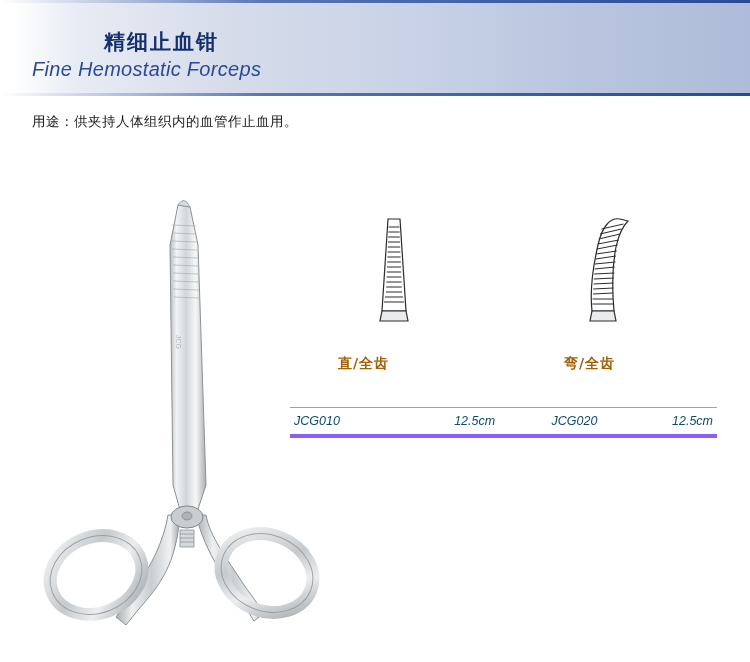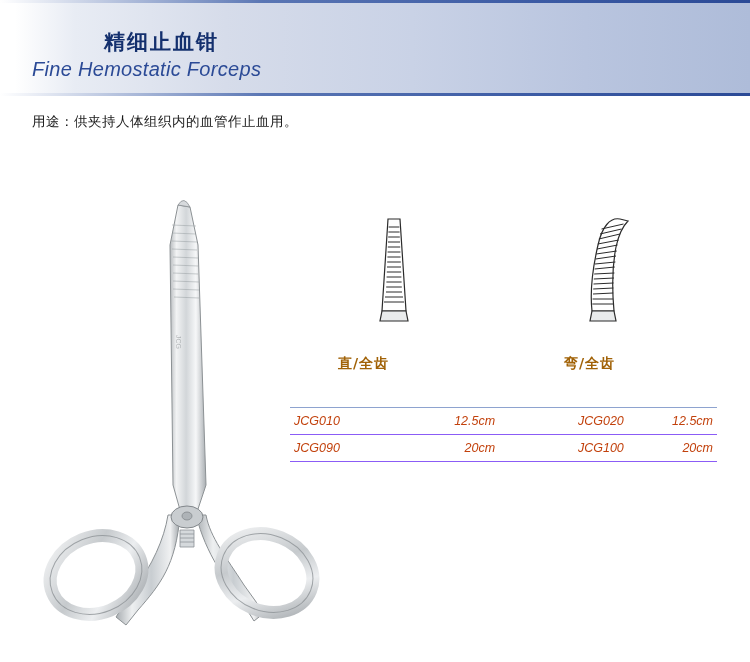--- a/index.html
+++ b/index.html
@@ -115,31 +115,31 @@
     position: absolute;
     left: 290px;
     top: 407px;
     width: 427px;
     border-collapse: collapse;
     font-family: "Liberation Sans", sans-serif;
   }
   .spec-table td {
     font-size: 12.5px;
     font-style: italic;
-    color: #c2410c;
+    color: #0c4a6e;
     padding: 4px 0 4px 0;
-    border-bottom: 1px solid #8b5cf6;
+    border-bottom: 4px solid #8b5cf6;
     height: 18px;
   }
   .spec-table tr:first-child td {
     border-top: 1px solid #8ea3cf;
   }
   .c-code1 { width: 110px; text-align: left; padding-left: 4px !important; }
   .c-size1 { width: 105px; text-align: right; padding-right: 18px !important; }
-  .c-code2 { width: 105px; text-align: right; padding-left: 12px !important; }
+  .c-code2 { width: 105px; text-align: center; padding-left: 12px !important; }
   .c-size2 { width: 95px;  text-align: right; padding-right: 4px !important; }
 </style>
 </head>
 <body>
 
 <div class="page">
 
   <div class="header-band">
     <div class="header-rule-top"></div>
     <div class="header-rule-bottom"></div>
@@ -270,22 +270,16 @@
   <div class="tip-caption cap-curved">弯/全齿</div>
 
   <table class="spec-table">
     <tbody>
       <tr>
         <td class="c-code1">JCG010</td>
         <td class="c-size1">12.5cm</td>
         <td class="c-code2">JCG020</td>
         <td class="c-size2">12.5cm</td>
       </tr>
-      <tr>
-        <td class="c-code1">JCG090</td>
-        <td class="c-size1">20cm</td>
-        <td class="c-code2">JCG100</td>
-        <td class="c-size2">20cm</td>
-      </tr>
     </tbody>
   </table>
 
 </div>
 
 </body></html>

